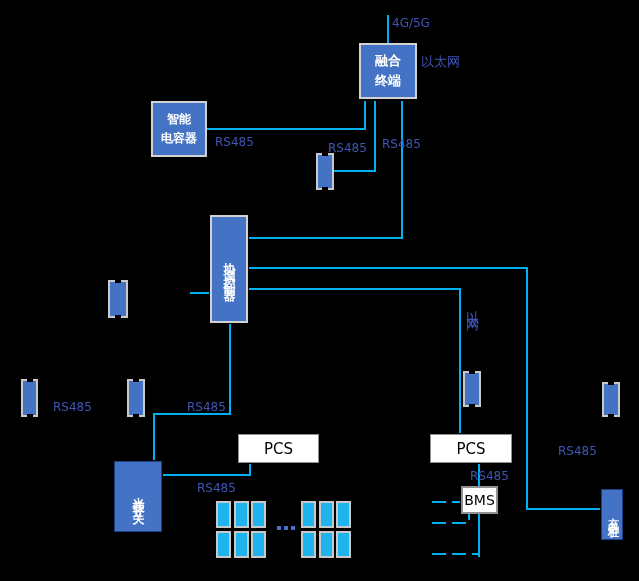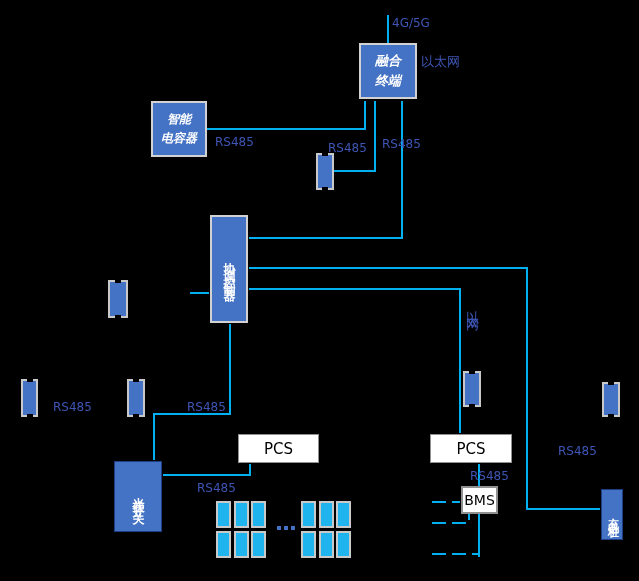--- a/index.html
+++ b/index.html
@@ -7,21 +7,21 @@
          font-family:"DejaVu Sans",sans-serif;}
   svg.wires{position:absolute;left:0;top:0;width:639px;height:581px;}
   .wire{fill:none;stroke:#00B0F0;stroke-width:2px;}
   .wire.dashed{stroke-dasharray:14 6;}
 
   .node{position:absolute;background:#4472C4;color:#fff;font-weight:bold;
         display:flex;align-items:center;justify-content:center;
         box-sizing:border-box;text-align:center;}
   .light{border:2px solid #D2D2D2;}
   .dark{border:1px solid #1d3d85;}
-  .pre{white-space:pre-line;line-height:1.55;font-style:italic;}
+  .pre{white-space:pre-line;line-height:1.55;}
   .vert{writing-mode:vertical-rl;text-orientation:upright;}
 
   .wbox{position:absolute;background:#fff;color:#000;font-weight:normal;
         display:flex;align-items:center;justify-content:center;
         border:1px solid #909090;box-sizing:border-box;}
 
   .module{position:absolute;background:#4472C4;border:2px solid #C9C9C9;box-sizing:border-box;}
   .module::before,.module::after{content:"";position:absolute;left:50%;transform:translateX(-50%);
         width:6px;height:3px;background:#000;}
   .module::before{top:-2px}

